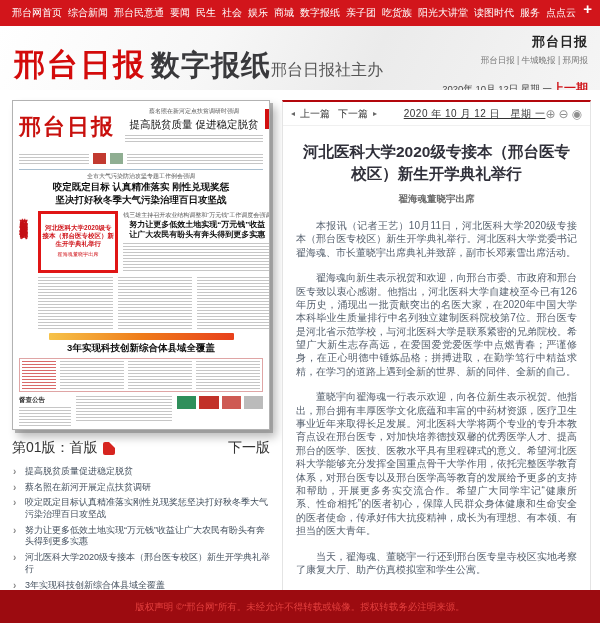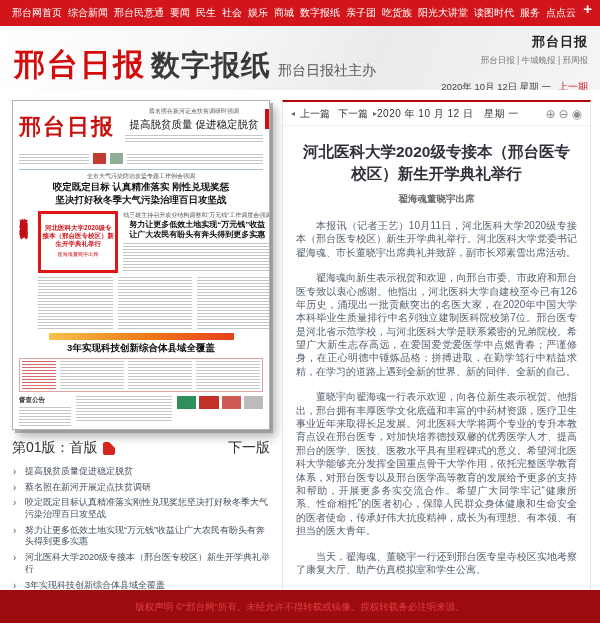--- a/index.html
+++ b/index.html
@@ -14,26 +14,26 @@
   .topnav { height:26px; background:#d2151b; display:flex; align-items:center; padding:0 22px 0 10px; position:relative; }
   .nav-items { display:flex; flex:1; justify-content:space-between; align-items:center; }
   .nav-item { color:#fff; font-size:10px; white-space:nowrap; padding:0 2px; }
   .nav-plus { position:absolute; right:8px; top:1px; color:#fff; font-size:15px; font-weight:bold; line-height:1; }
 
   
   .masthead { height:64px; background:linear-gradient(115deg,#ffffff 0%,#f7f7f7 35%,#ebebeb 62%,#f5f5f5 100%); position:relative; }
   .brand { position:absolute; left:14px; bottom:4px; display:flex; align-items:baseline; }
   .brand-red { color:#d30b0b; font-size:31px; font-weight:900; font-family:"Liberation Serif","DejaVu Serif",serif; letter-spacing:2px; }
   .brand-dark { color:#39393c; font-size:29px; font-weight:900; letter-spacing:1px; margin-left:5px; }
-  .brand-sub { font-size:14px; color:#555; margin-left:7px; }
+  .brand-sub { font-size:16px; color:#555; margin-left:0; }
   .mast-right { position:absolute; right:12px; top:7px; text-align:right; }
   .mr-title { font-size:13px; font-weight:bold; color:#222; font-family:"Liberation Serif","DejaVu Serif",serif; letter-spacing:1px; }
   .mr-editions { font-size:8.5px; color:#777; margin-top:4px; }
   .mr-dateline { font-size:9.5px; color:#444; margin-top:13px; }
-  .mr-prev { color:#cf1318; font-weight:normal; font-size:10px; margin-left:7px; }
+  .mr-prev { color:#cf1318; font-weight:bold; font-size:12px; }
 
   .edge-marker { position:absolute; left:0; top:103px; width:4px; height:30px; background:#cf1016; }
 
   
   .content { position:absolute; top:90px; left:0; right:0; bottom:33px; background:#fff; }
   .left-col { position:absolute; left:12px; top:10px; width:262px; }
   .right-col { position:absolute; left:282px; top:10px; width:309px; }
 
   
   .thumb { width:258px; height:330px; background:#fff; border:1px solid #b2b2b2; position:relative; overflow:hidden; padding:6px 6px 4px;
@@ -90,21 +90,21 @@
   .list-item { position:relative; padding:2px 0 2px 13px; font-size:9px; line-height:1.3; }
   .li-arrow { position:absolute; left:1px; top:1px; color:#8a8a8a; font-weight:bold; font-size:10px; }
   .li-link { color:#44505e; }
 
   
   .panel { background:#fff; border:1px solid #e4e4e4; border-top:2px solid #b3070c; }
   .toolbar { display:flex; align-items:center; height:24px; padding:0 8px; border-bottom:1px solid #f0f0f0; font-size:10px; color:#333; }
   .tb-left { display:flex; align-items:center; gap:2px; }
   .tb-arrow { color:#666; font-size:8px; }
   .tb-link { color:#333; margin:0 3px; }
-  .tb-date { flex:1; text-align:left; color:#333; letter-spacing:.5px; }
+  .tb-date { flex:1; text-align:right; color:#333; letter-spacing:.5px;text-decoration:underline; }
   .tb-icons { display:flex; gap:3px; }
   .tb-icon { color:#8e8e8e; font-size:12px; line-height:1; }
   .title { font-size:15.5px; font-weight:bold; color:#30303a; text-align:center; line-height:1.45; margin:15px 14px 7px; }
   .subtitle { font-size:9.5px; color:#6b6b6b; text-align:center; font-weight:bold; margin-bottom:11px; }
   .article-body { padding:2px 13px 12px; }
   .para { font-size:10px; color:#55606e; line-height:1.34; text-align:justify; text-indent:2em; margin-bottom:12px; }
   .para:last-child { margin-bottom:4px; }
 
   
   .footer { position:absolute; bottom:8px; left:0; width:600px; height:33px; background:#9c0b10; }

